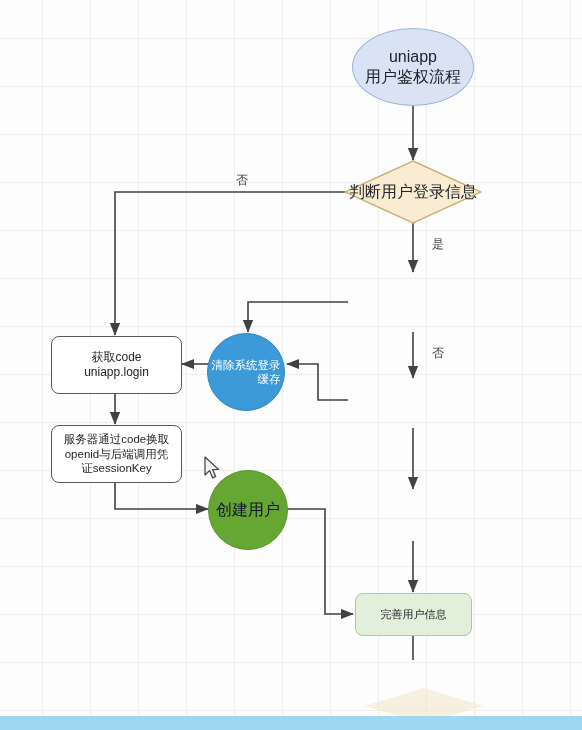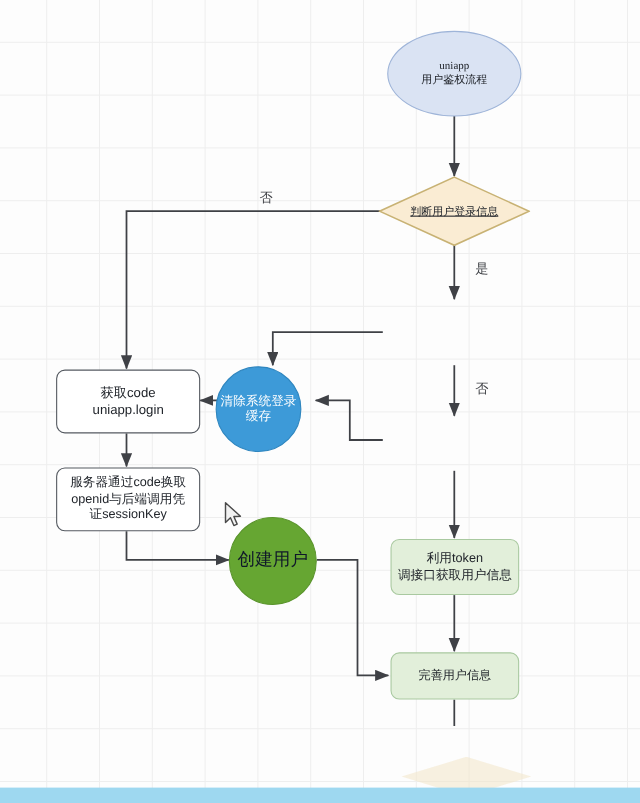--- a/index.html
+++ b/index.html
@@ -36,22 +36,21 @@
     box-sizing: border-box;
     line-height: 1.25;
     white-space: pre-line;
   }
   
   .n-start {
     background: #dae3f3;
     border: 1px solid #9eb4d8;
     border-radius: 50%;
     color: #21252b;
-    font-size: 10px;
-    font-family: Liberation Serif, serif;
+    font-size: 16px;
   }
   
   .n-diamond-wrap {
     position: absolute;
   }
   .n-diamond-shape {
     position: absolute;
     left: 0; top: 0;
     width: 100%;
     height: 100%;
@@ -59,23 +58,22 @@
   .n-diamond-label {
     position: absolute;
     left: 0; top: 0;
     width: 100%;
     height: 100%;
     display: flex;
     align-items: center;
     justify-content: center;
     text-align: center;
     color: #21252b;
-    font-size: 10px;
+    font-size: 16px;
     white-space: pre-line;
-    text-decoration: underline;
   }
   
   .n-box-white {
     background: #ffffff;
     border: 1px solid #555a61;
     border-radius: 8px;
     color: #21252b;
     font-size: 12px;
     padding: 2px 4px;
   }
@@ -189,27 +187,25 @@
 
 
 
   <div class="node n-box-white" style="left:51px; top:336px; width:131px; height:58px;">获取code
 uniapp.login</div>
 
   <div class="node n-box-white" style="left:51px; top:425px; width:131px; height:58px; font-size:11.5px;">服务器通过code换取
 openid与后端调用凭
 证sessionKey</div>
 
-  <div class="node n-circle-blue" style="left:196px; top:333px; width:78px; height:78px;">清除系统登录
+  <div class="node n-circle-blue" style="left:207px; top:333px; width:78px; height:78px;text-align:right;">清除系统登录
 缓存</div>
 
   <div class="node n-circle-green" style="left:208px; top:470px; width:80px; height:80px;">创建用户</div>
 
-  <div class="node n-box-green" style="left:355px; top:490px; width:117px; height:51px; font-size:11.5px;">利用token
-调接口获取用户信息</div>
 
   <div class="node n-box-green" style="left:355px; top:593px; width:117px; height:43px;">完善用户信息</div>
 
   <div class="edge-label" style="left:236px; top:172px;">否</div>
 
   <div class="edge-label" style="left:432px; top:236px;">是</div>
 
   <div class="edge-label" style="left:432px; top:345px;">否</div>
 
   <svg id="cursor" style="left:203px; top:456px;" width="20" height="26" viewBox="0 0 20 26">

